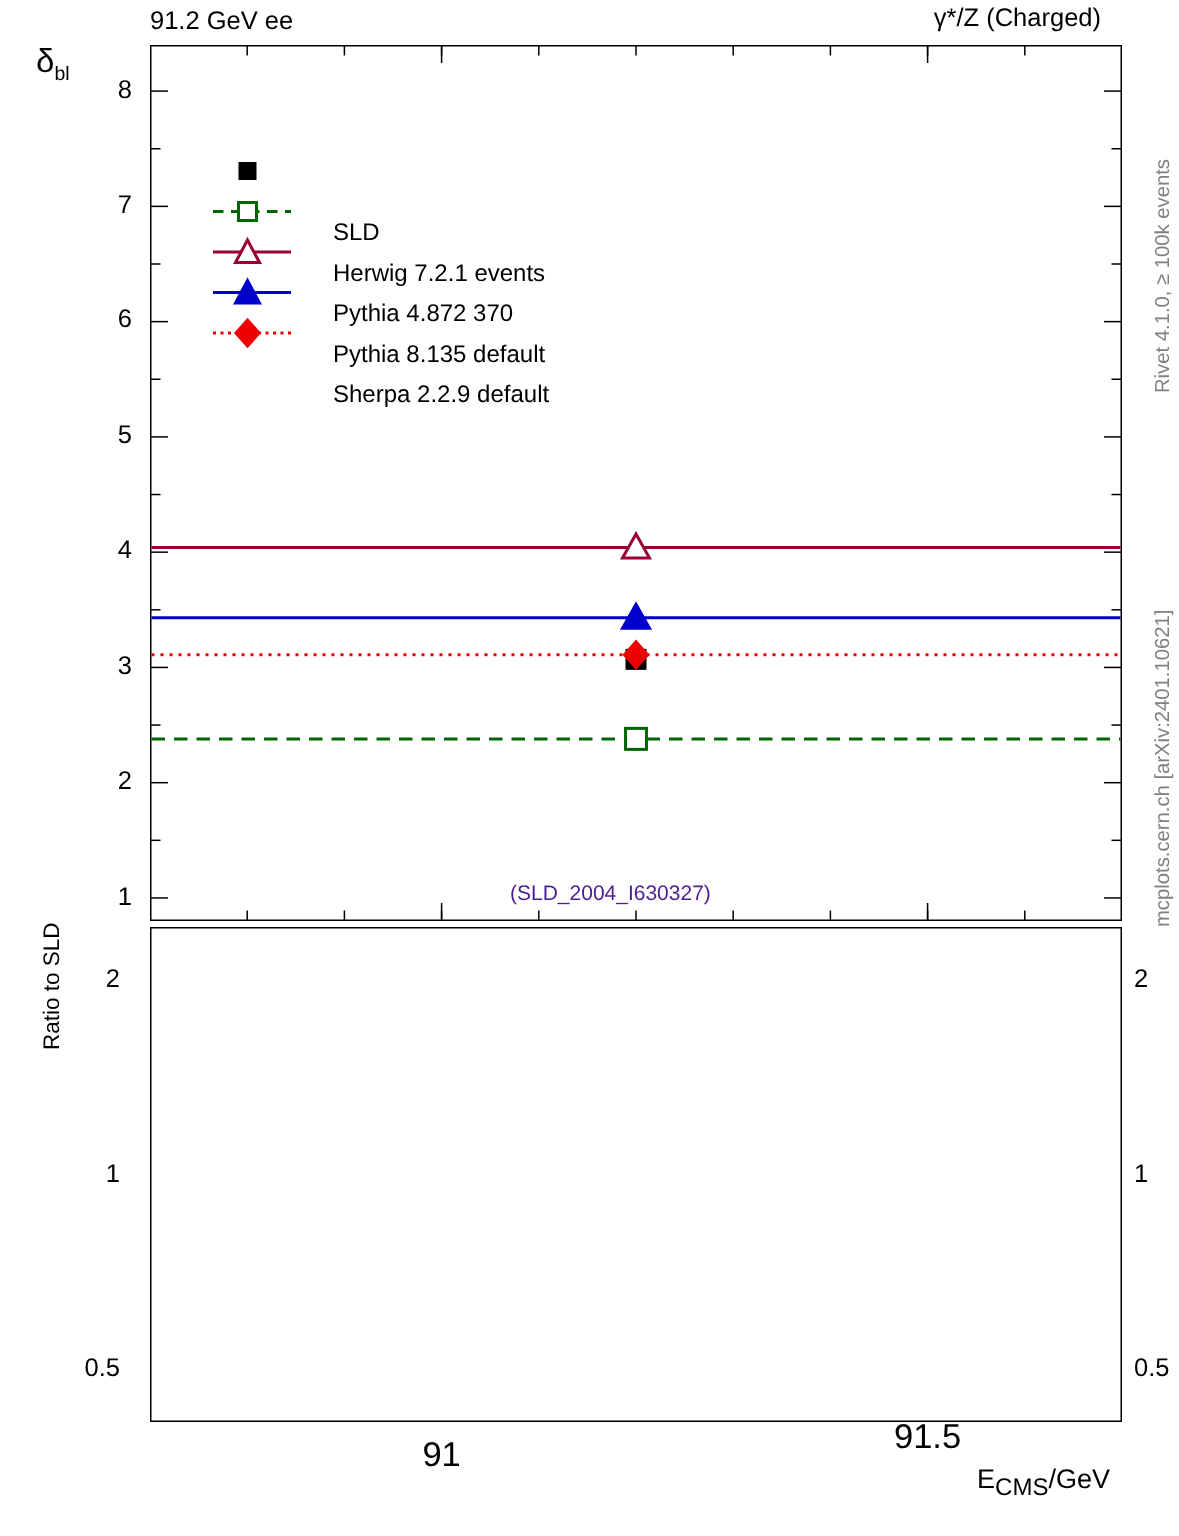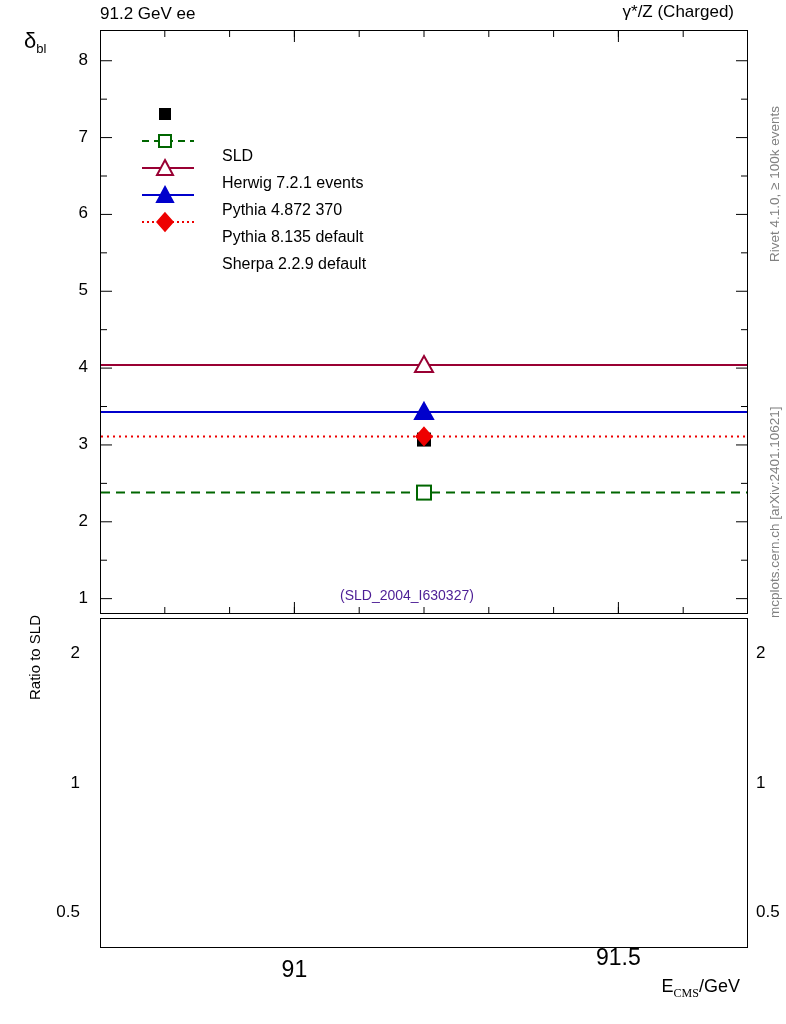--- a/index.html
+++ b/index.html
@@ -105,21 +105,21 @@
     transform-origin: left top;
     transform: rotate(-90deg);
     font-size: 15px;
     white-space: nowrap;
   }
   .xaxis-title {
     position: absolute;
     right: 46px; top: 976px;
     font-size: 18px;
   }
-  .xaxis-title .sub { font-size: 12px; vertical-align: sub; font-family: Liberation Serif, serif; }
+  .xaxis-title .sub { font-size: 16px; vertical-align: sub; }
 
   
   #legend {
     position: absolute;
     left: 140px; top: 100px;
     font-size: 16px;
   }
   .legend-row {
     position: relative;
     height: 27px;

